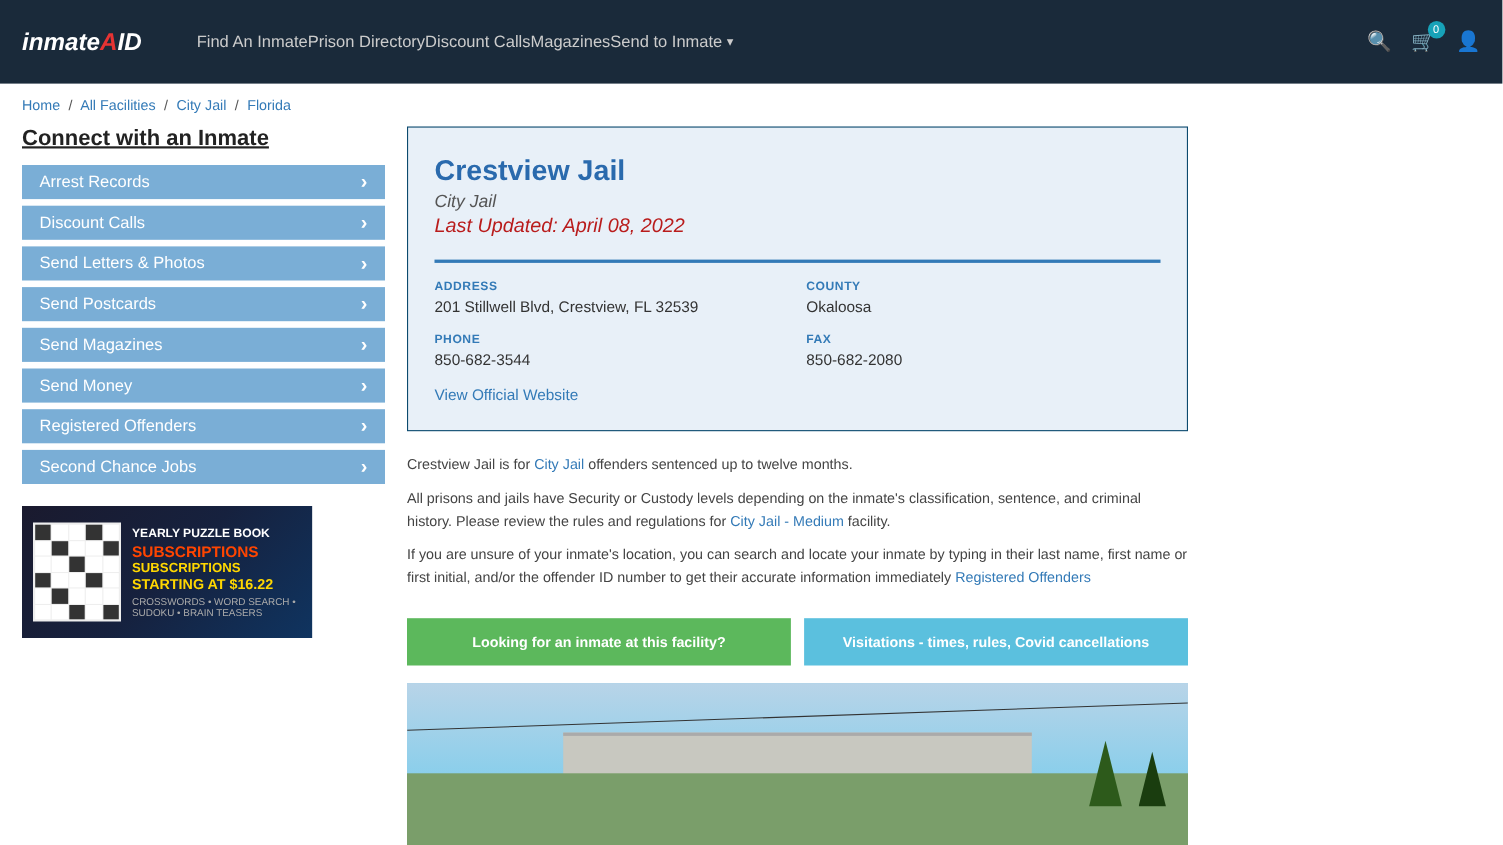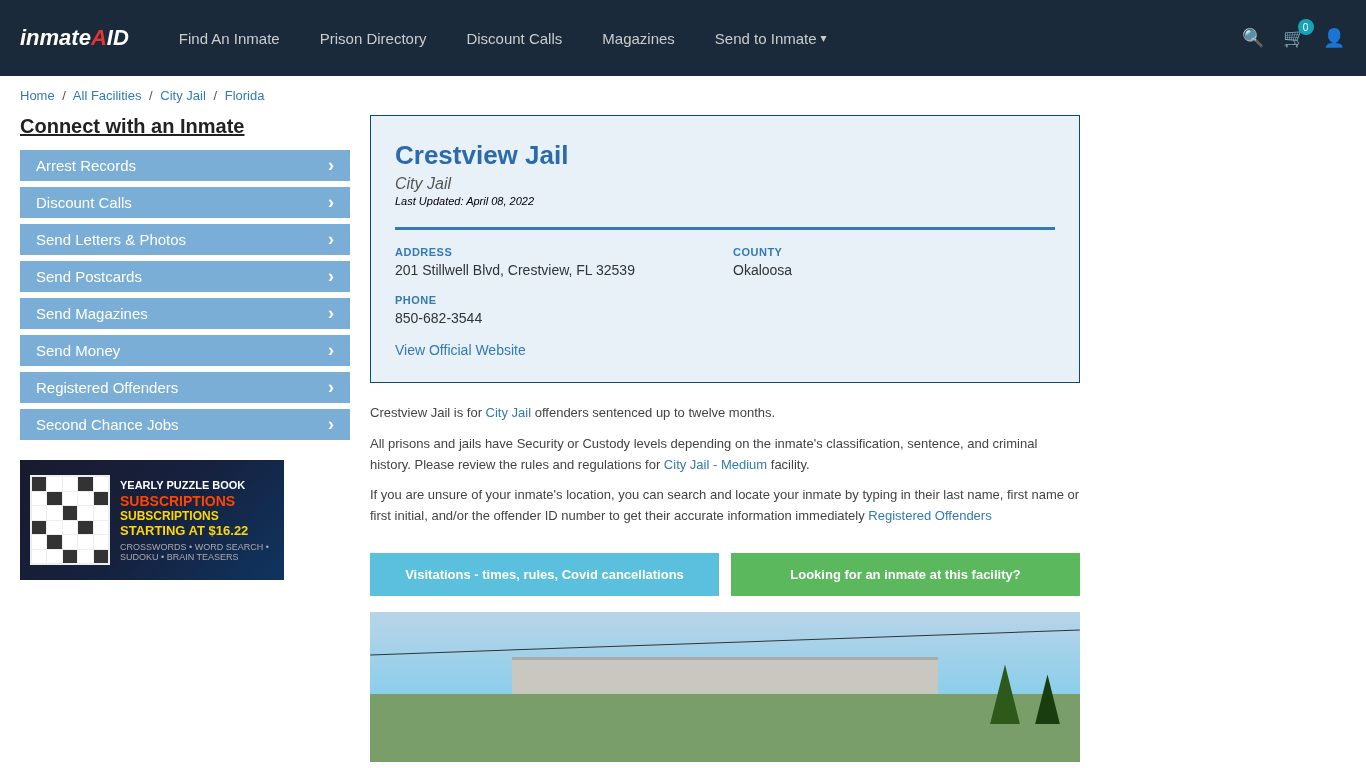--- a/index.html
+++ b/index.html
@@ -21,21 +21,20 @@
     }
     .logo-text {
       color: #fff;
       font-size: 22px;
       font-weight: bold;
       font-style: italic;
     }
     .logo-text span { color: #e63333; }
     .header-nav {
       display: flex;
-      gap: 40px;
       flex: 1;
     }
     .nav-item {
       color: #ccc;
       font-size: 15px;
       cursor: pointer;
       text-decoration: none;
       white-space: nowrap;
     }
     .nav-item-dropdown {
@@ -177,23 +176,23 @@
       color: #2a6aad;
       margin-bottom: 4px;
     }
     .facility-type {
       font-size: 16px;
       font-style: italic;
       color: #555;
       margin-bottom: 2px;
     }
     .facility-updated {
-      font-size: 11px;
+      font-size: 18px;
       font-style: italic;
-      color: #000000;
+      color: #b91c1c;
       margin-bottom: 20px;
     }
     .facility-info-grid {
       display: grid;
       grid-template-columns: 1fr 1fr;
       gap: 16px;
       border-top: 3px solid #337ab7;
       padding-top: 16px;
       margin-bottom: 16px;
     }
@@ -442,40 +441,44 @@
           <div class="info-value">201 Stillwell Blvd, Crestview, FL 32539</div>
         </div>
         <div>
           <div class="info-label">COUNTY</div>
           <div class="info-value">Okaloosa</div>
         </div>
         <div>
           <div class="info-label">PHONE</div>
           <div class="info-value">850-682-3544</div>
         </div>
+        <div>
+          <div class="info-label">FAX</div>
+          <div class="info-value">850-682-2080</div>
+        </div>
       </div>
 
       <a href="#" class="view-website">View Official Website</a>
     </div>
 
     <div class="description-section">
       <p class="desc-text">
         Crestview Jail is for <a href="#" class="desc-link">City Jail</a> offenders sentenced up to twelve months.
       </p>
       <p class="desc-text">
         All prisons and jails have Security or Custody levels depending on the inmate's classification, sentence, and criminal history. Please review the rules and regulations for <a href="#" class="desc-link">City Jail - Medium</a> facility.
       </p>
       <p class="desc-text">
         If you are unsure of your inmate's location, you can search and locate your inmate by typing in their last name, first name or first initial, and/or the offender ID number to get their accurate information immediately <a href="#" class="desc-link">Registered Offenders</a>
       </p>
     </div>
 
     <div class="action-buttons">
+      <button class="action-btn action-btn-green">Looking for an inmate at this facility?</button>
       <button class="action-btn action-btn-teal">Visitations - times, rules, Covid cancellations</button>
-      <button class="action-btn action-btn-green">Looking for an inmate at this facility?</button>
     </div>
 
     <div class="facility-image">
       <div class="facility-image-sky"></div>
       <div class="facility-image-building"></div>
       <div class="facility-image-ground"></div>
       <div class="wire-line"></div>
       <div class="tree-left"></div>
       <div class="tree-right"></div>
     </div>

